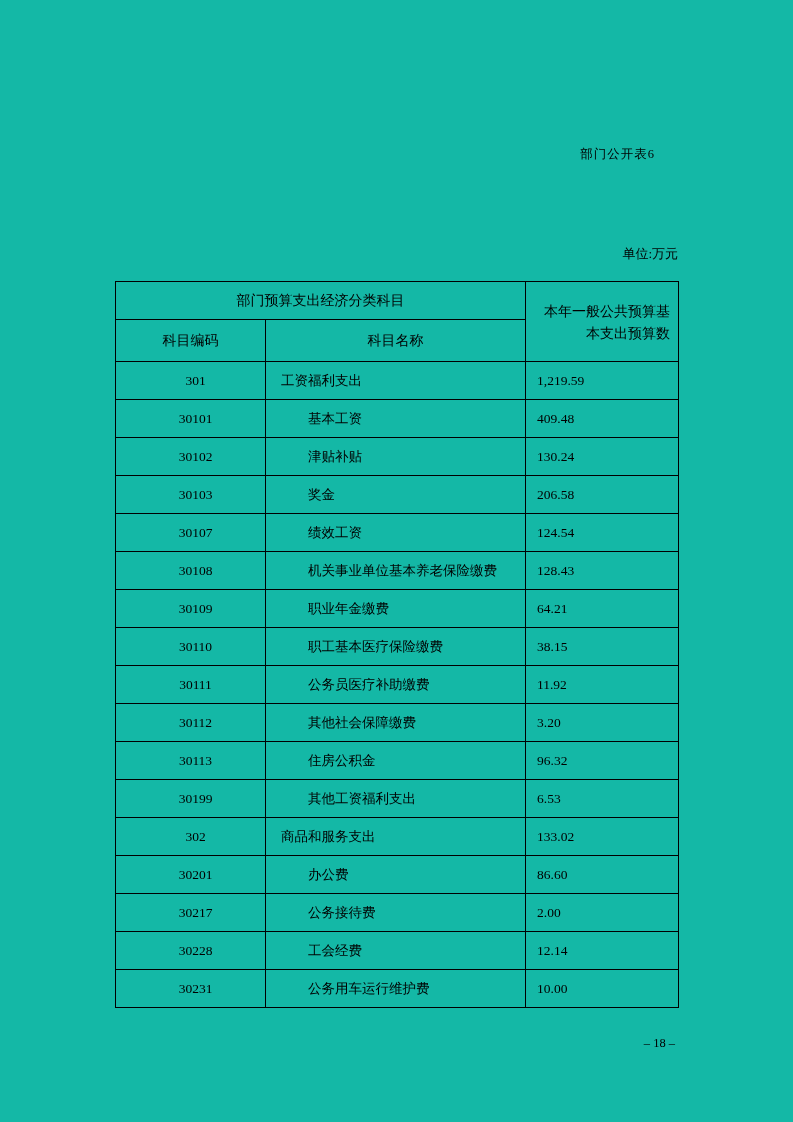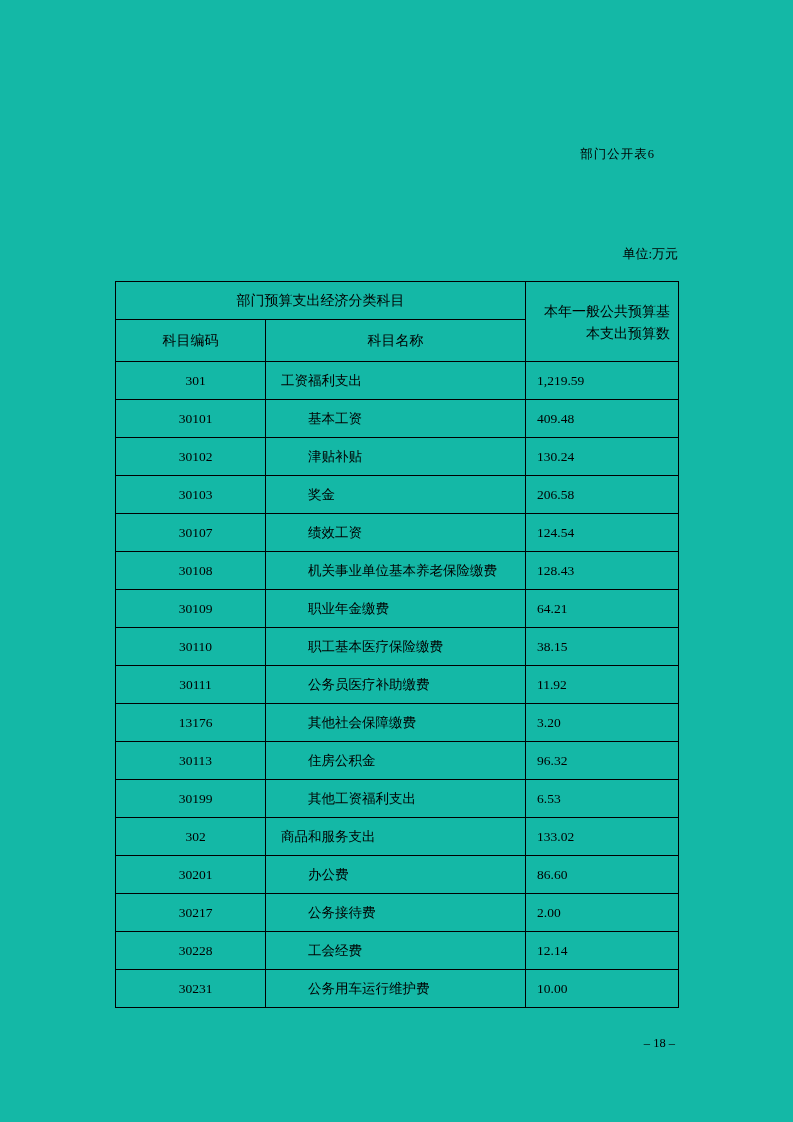--- a/index.html
+++ b/index.html
@@ -157,21 +157,21 @@
           <td class="code">30110</td>
           <td class="name level-2">职工基本医疗保险缴费</td>
           <td class="amount">38.15</td>
         </tr>
         <tr class="drow">
           <td class="code">30111</td>
           <td class="name level-2">公务员医疗补助缴费</td>
           <td class="amount">11.92</td>
         </tr>
         <tr class="drow">
-          <td class="code">13176</td>
+          <td class="code">30112</td>
           <td class="name level-2">其他社会保障缴费</td>
           <td class="amount">3.20</td>
         </tr>
         <tr class="drow">
           <td class="code">30113</td>
           <td class="name level-2">住房公积金</td>
           <td class="amount">96.32</td>
         </tr>
         <tr class="drow">
           <td class="code">30199</td>

